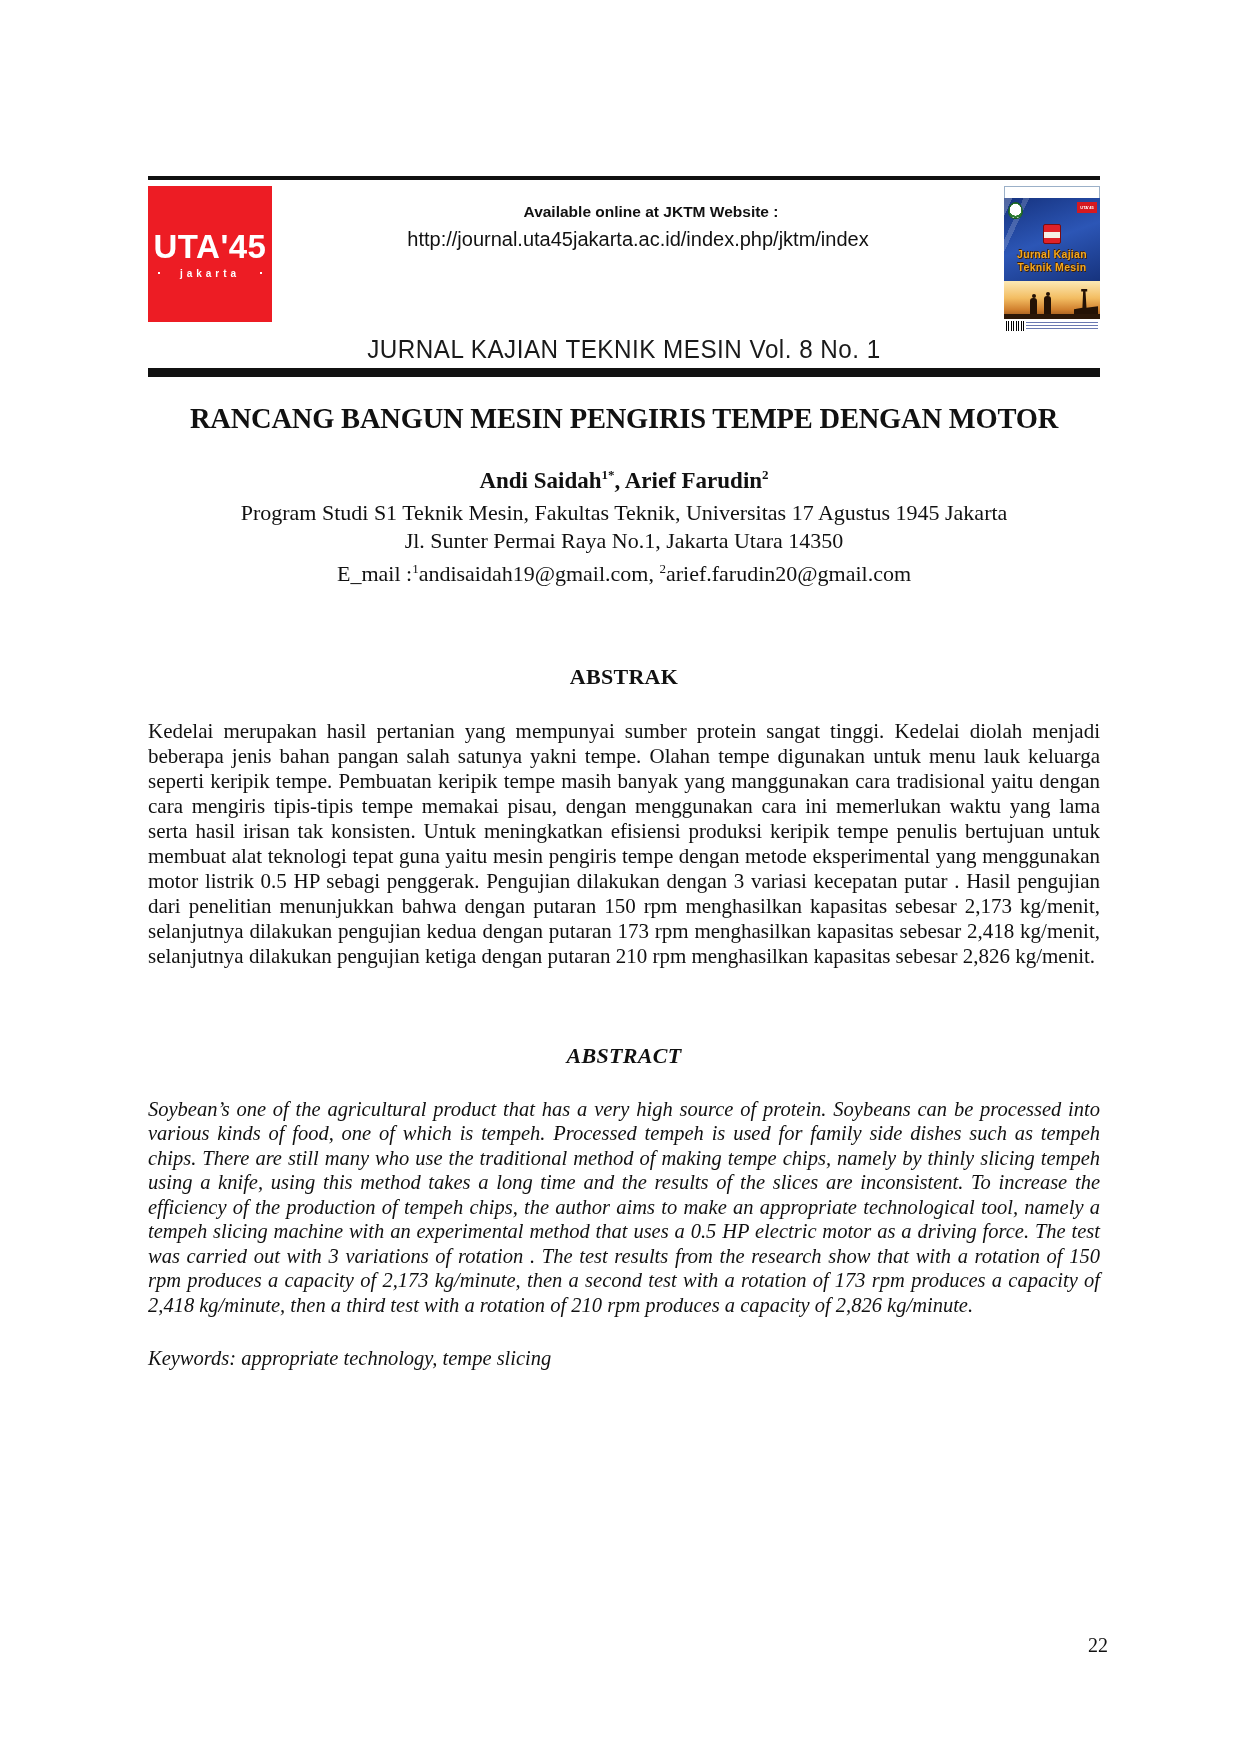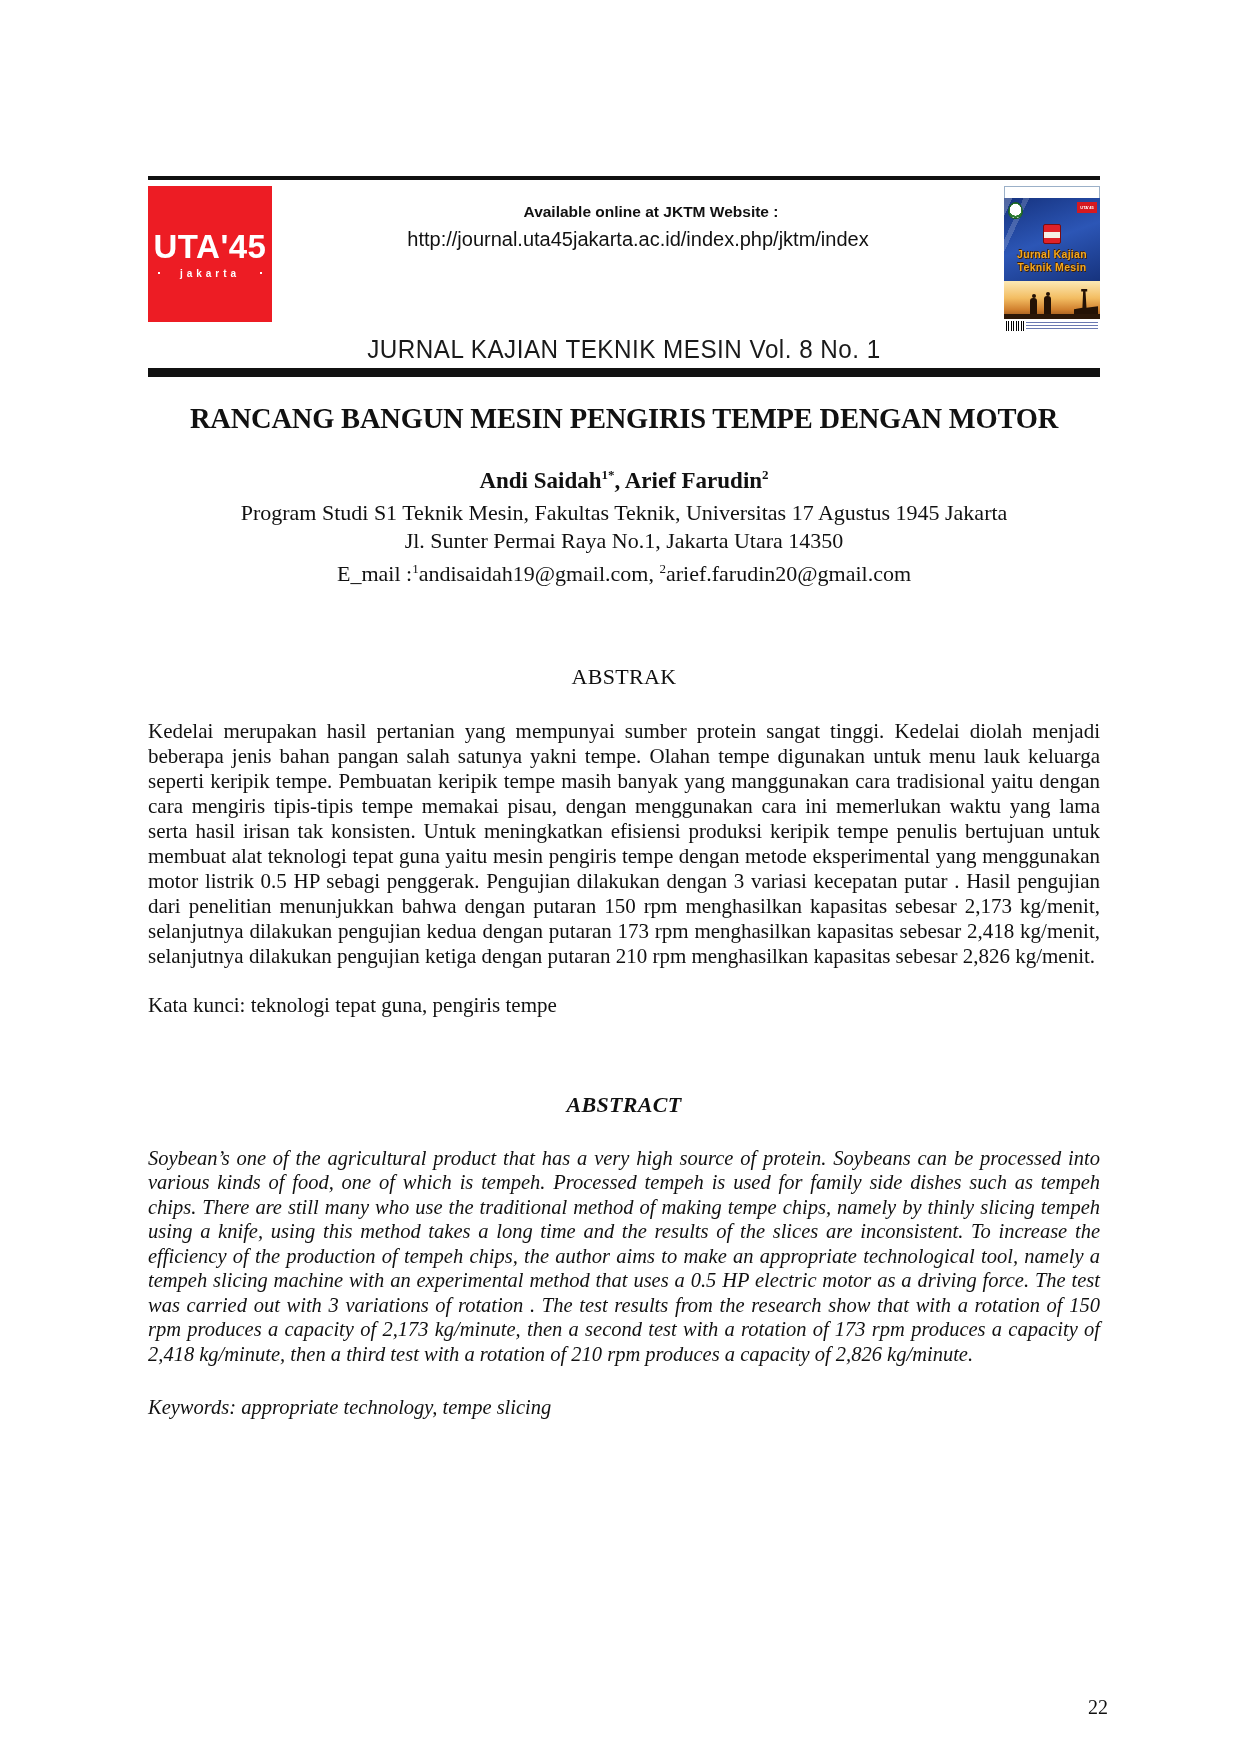--- a/index.html
+++ b/index.html
@@ -118,36 +118,36 @@
     margin:24px 0 0 0; text-align:center;
     font-size:28.5px; font-weight:bold; line-height:36px; letter-spacing:-0.2px;
   }
   .authors { margin-top:30px; text-align:center; font-size:23px; font-weight:bold; }
   .authors sup, .email sup { font-size:13px; }
   .affil { text-align:center; font-size:22px; line-height:28px; }
   .affil.first { margin-top:5px; }
 
   
   .abstrak-h {
-    margin:76px 0 9px 0; text-align:center; font-size:22px; font-weight:normal; letter-spacing:0.3px;
+    margin:76px 0 9px 0; text-align:center; font-size:22px; font-weight:bold; letter-spacing:0.3px;
   }
   .abstrak-body {
     margin:29px 0 0 0; text-align:justify; font-size:21px; line-height:25px;
   }
   .kata { margin:24px 0 0 0; font-size:21px; }
 
   .abstract-h {
     margin:74px 0 0 0; text-align:center; font-size:22px; font-weight:bold; font-style:italic; letter-spacing:0.3px;
   }
   .abstract-body {
     margin:28px 0 0 0; text-align:justify; font-style:italic; font-size:20.5px; line-height:24.5px;
   }
   .keywords { margin:30px 0 0 0; font-style:italic; font-size:20.5px; }
 
-  .page-number { position:absolute; left:1088px; top:1696px; font-size:20px; }
+  .page-number { position:absolute; left:1088px; top:1634px; font-size:20px; }
 </style>
 </head>
 <body>
 
 <div class="page">
   <div class="content">
 
     <header>
       <div class="rule-top"></div>
 
@@ -197,21 +197,20 @@
       <h1 class="title"><span>RANCANG BANGUN MESIN PENGIRIS TEMPE DENGAN MOTOR</span><br></h1>
 
       <div class="authors"><span>Andi Saidah</span><sup>1*</sup><span>, </span><span>Arief Farudin</span><sup>2</sup></div>
 
       <div class="affil first">Program Studi S1 Teknik Mesin, Fakultas Teknik, Universitas 17 Agustus 1945 Jakarta</div>
       <div class="affil">Jl. Sunter Permai Raya No.1, Jakarta Utara 14350</div>
       <div class="affil email"><span>E_mail :</span><sup>1</sup><span>andisaidah19@gmail.com, </span><sup>2</sup><span>arief.farudin20@gmail.com</span></div>
 
       <h2 class="abstrak-h">ABSTRAK</h2>
       <p class="abstrak-body">Kedelai merupakan hasil pertanian yang mempunyai sumber protein sangat tinggi. Kedelai diolah menjadi beberapa jenis bahan pangan salah satunya yakni tempe. Olahan tempe digunakan untuk menu lauk keluarga seperti keripik tempe. Pembuatan keripik tempe masih banyak yang manggunakan cara tradisional yaitu dengan cara mengiris tipis-tipis tempe memakai pisau, dengan menggunakan cara ini memerlukan waktu yang lama serta hasil irisan tak konsisten. Untuk meningkatkan efisiensi produksi keripik tempe penulis bertujuan untuk membuat alat teknologi tepat guna yaitu mesin pengiris tempe dengan metode eksperimental yang menggunakan motor listrik 0.5 HP sebagi penggerak.  Pengujian dilakukan dengan  3 variasi kecepatan putar . Hasil pengujian dari penelitian menunjukkan bahwa dengan putaran 150 rpm menghasilkan kapasitas sebesar 2,173 kg/menit, selanjutnya dilakukan pengujian kedua dengan putaran 173 rpm menghasilkan kapasitas sebesar 2,418 kg/menit, selanjutnya dilakukan pengujian ketiga dengan putaran 210 rpm menghasilkan kapasitas sebesar 2,826 kg/menit.</p>
-      <p class="kata">Kata kunci: teknologi tepat guna, pengiris tempe</p>
 
       <h2 class="abstract-h">ABSTRACT</h2>
       <p class="abstract-body">Soybean’s one of the agricultural product that has a very high source of protein. Soybeans can be processed into various kinds of food, one of which is tempeh. Processed tempeh is used for family side dishes such as tempeh chips. There are still many who use the traditional method of making tempe chips, namely by thinly slicing tempeh using a knife, using this method takes a long time and the results of the slices are inconsistent. To increase the efficiency of the production of tempeh chips, the author aims to make an appropriate technological tool, namely a tempeh slicing machine with an experimental method that uses a 0.5 HP electric motor as a driving force. The test was carried out with 3 variations of rotation . The test results from the research show that with a rotation of 150 rpm produces a capacity of 2,173 kg/minute, then a second test with a rotation of 173 rpm produces a capacity of 2,418 kg/minute, then a third test with a rotation of 210 rpm produces a capacity of 2,826 kg/minute.</p>
       <p class="keywords">Keywords: appropriate technology, tempe slicing</p>
     </main>
   </div>
 
   <div class="page-number">22</div>
 </div>
 

